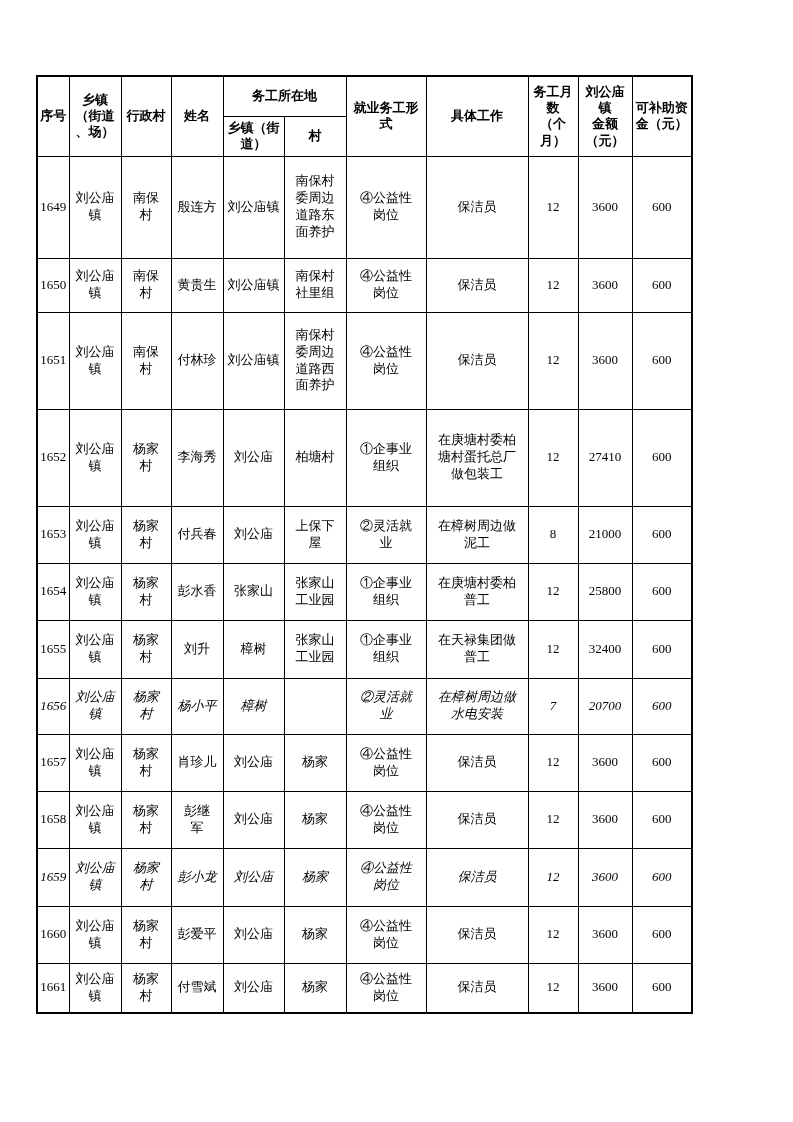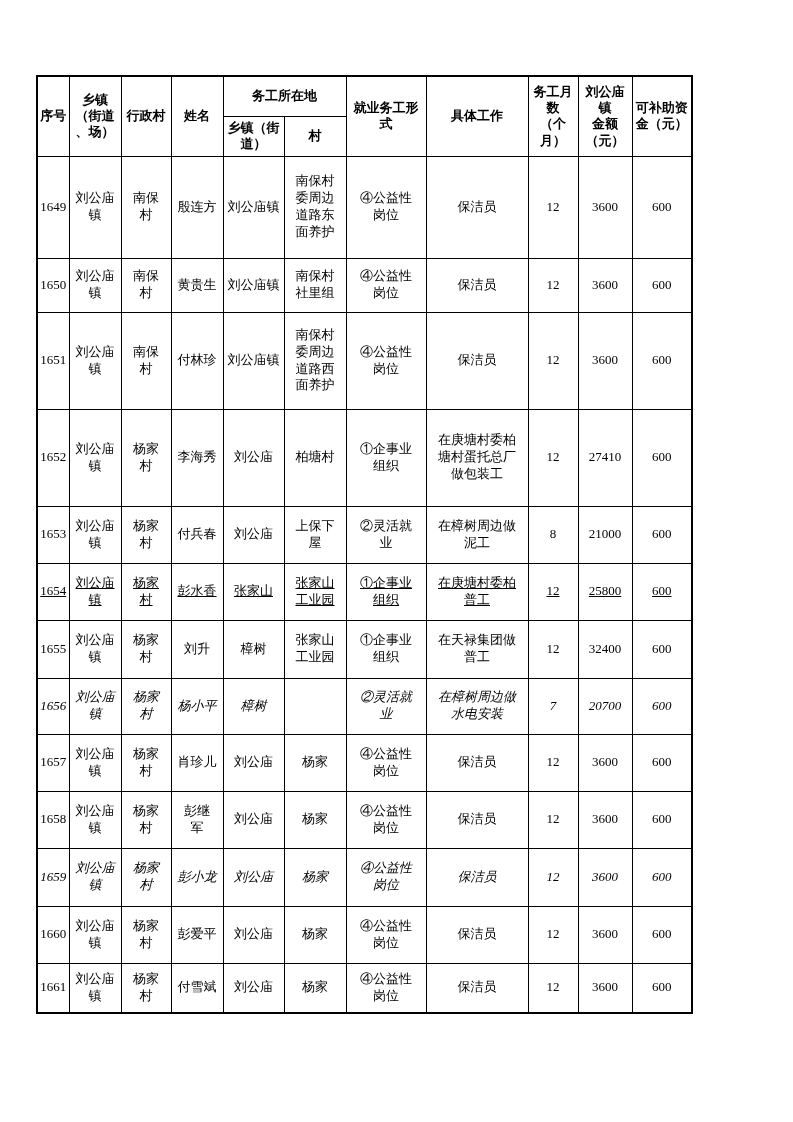--- a/index.html
+++ b/index.html
@@ -176,21 +176,21 @@
           <td>上保下
 屋</td>
           <td>②灵活就
 业</td>
           <td>在樟树周边做
 泥工</td>
           <td>8</td>
           <td>21000</td>
           <td>600</td>
         </tr>
-        <tr style="height: 57px; text-decoration: underline;">
+        <tr style="height: 57px;">
           <td>1654</td>
           <td>刘公庙
 镇</td>
           <td>杨家
 村</td>
           <td>彭水香</td>
           <td>张家山</td>
           <td>张家山
 工业园</td>
           <td>①企事业

